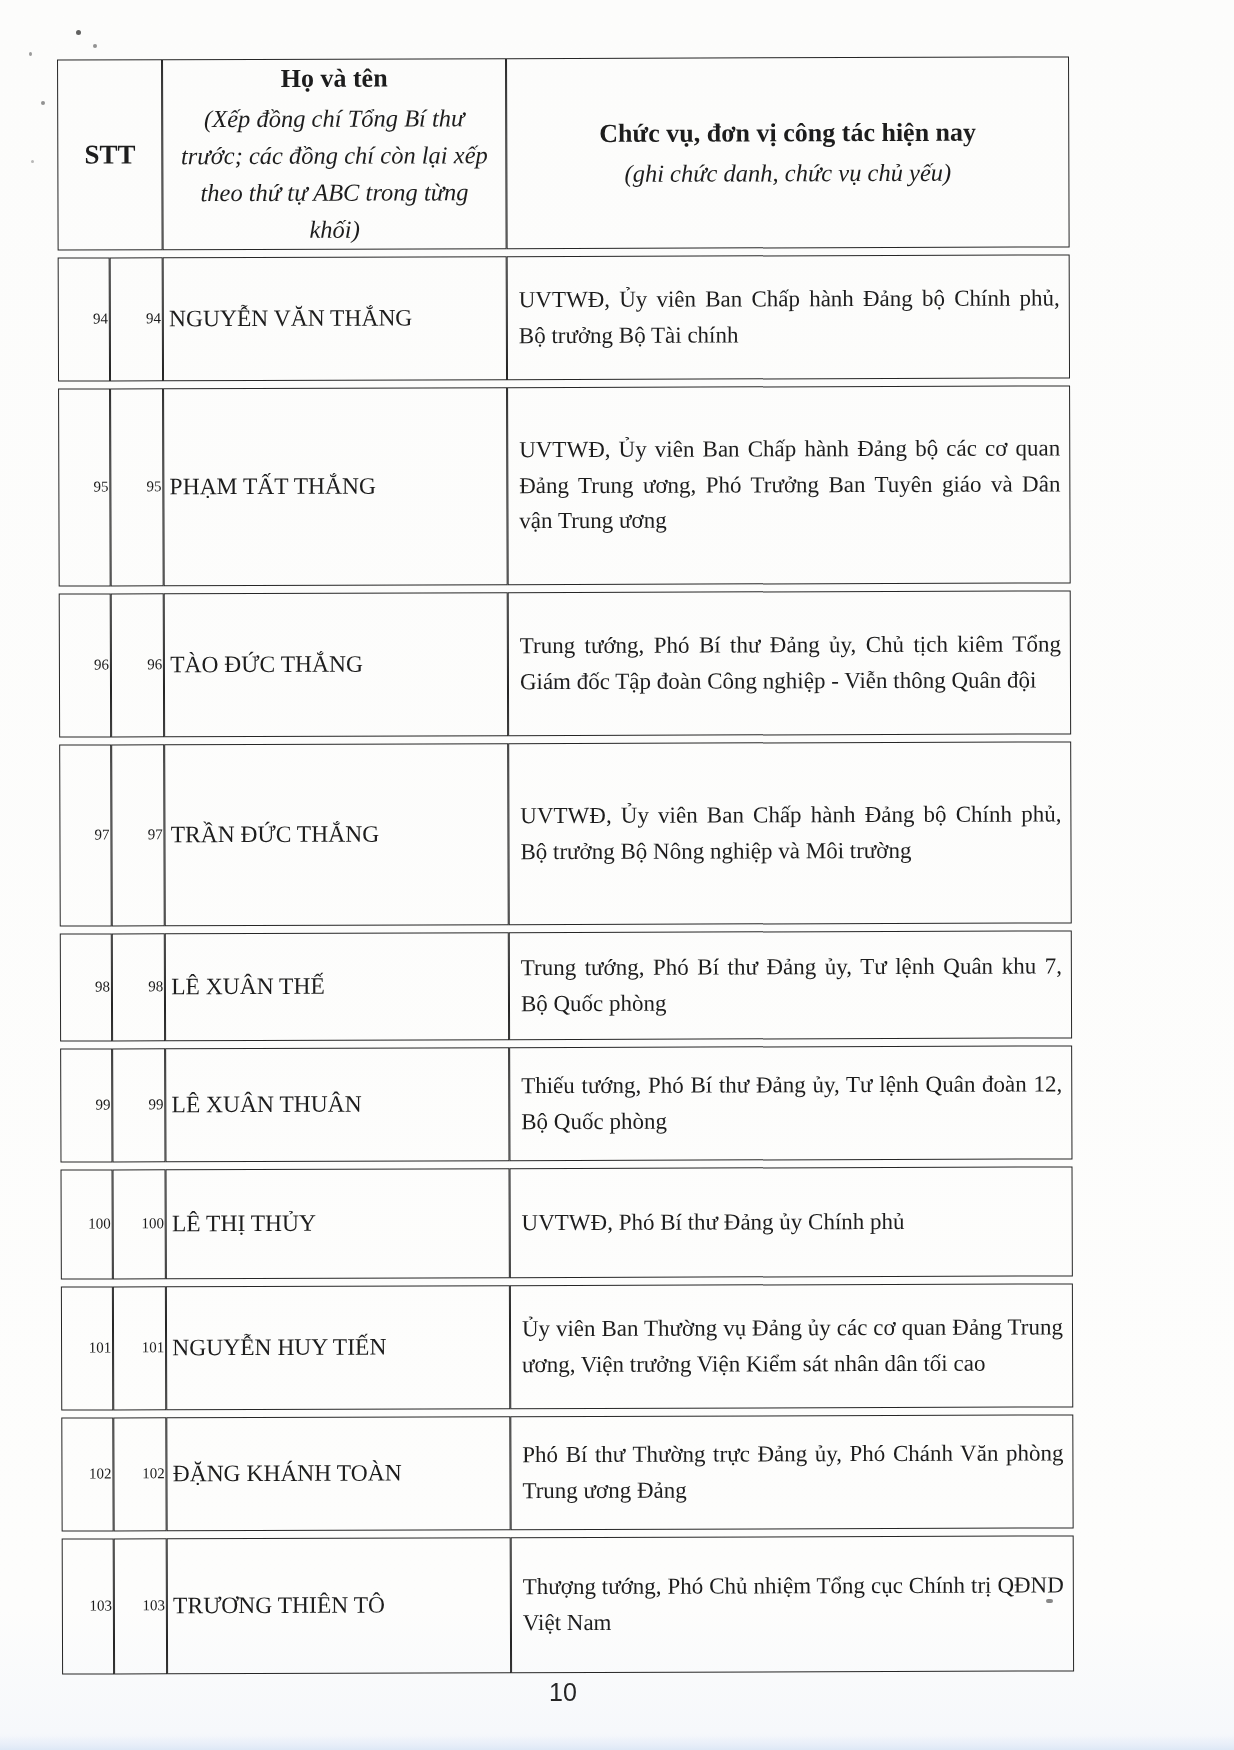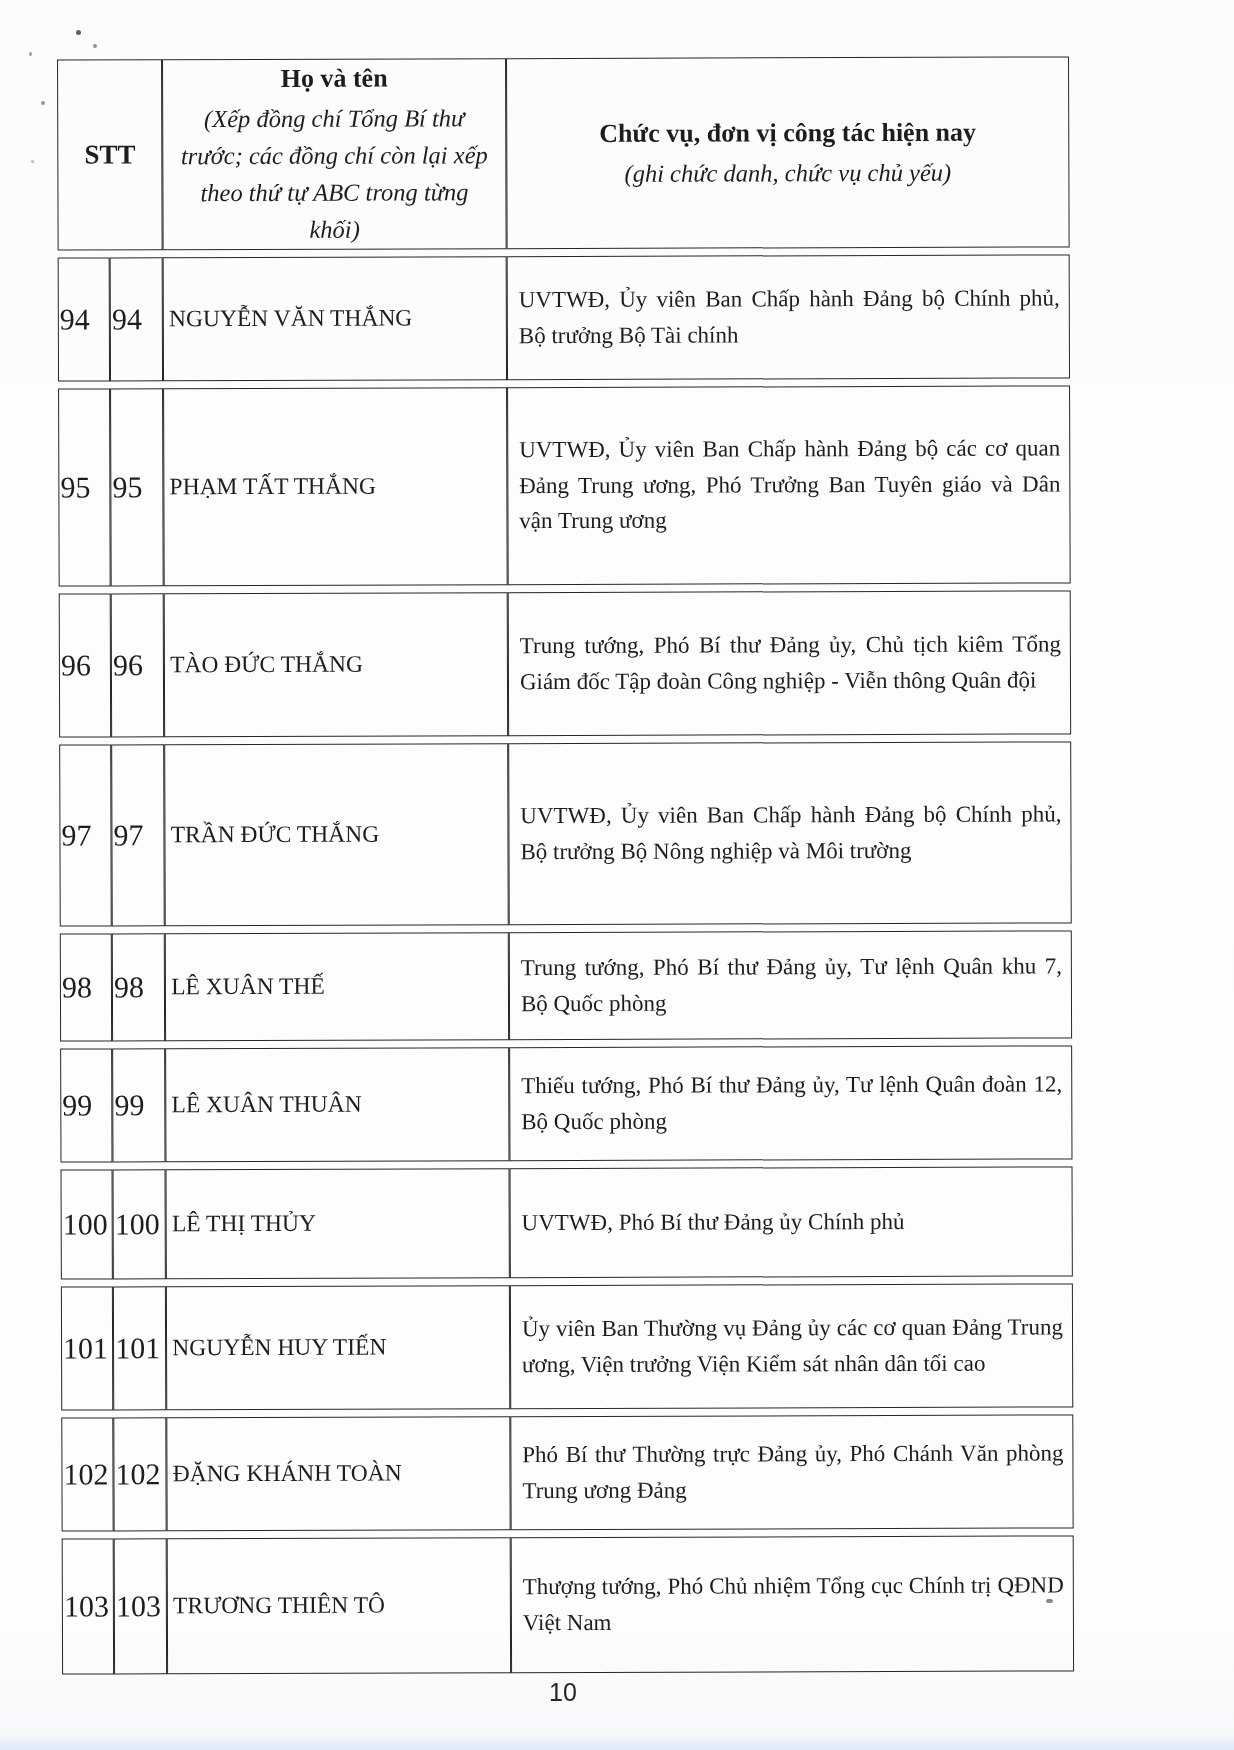--- a/index.html
+++ b/index.html
@@ -39,21 +39,21 @@
   col.c3 { width: 343px; }
   col.c4 { width: 562px; }
 
   
   th.h-stt { height: 186px; font-weight: bold; font-size: 27px; text-align: center; }
   th.h-name, th.h-pos { text-align: center; padding: 0 10px; }
   .h-title { font-weight: bold; font-size: 26px; line-height: 1.45; }
   .h-note  { font-style: italic; font-size: 24.5px; line-height: 1.52; margin-top: 2px; }
 
   
-  td.stt   { text-align: left; font-size: 30px; }
+  td.stt   { text-align: right; font-size: 15px; }
   td.name  { text-align: left; font-size: 23.5px; padding: 0 4px 0 5px; line-height: 1.3; }
   td.pos   { text-align: justify; font-size: 23px; line-height: 1.55; padding: 2px 9px 2px 11px; }
 
   tbody tr:nth-child(1)  td { height: 118px; }
   tbody tr:nth-child(2)  td { height: 192px; }
   tbody tr:nth-child(3)  td { height: 138px; }
   tbody tr:nth-child(4)  td { height: 176px; }
   tbody tr:nth-child(5)  td { height: 102px; }
   tbody tr:nth-child(6)  td { height: 108px; }
   tbody tr:nth-child(7)  td { height: 104px; }

